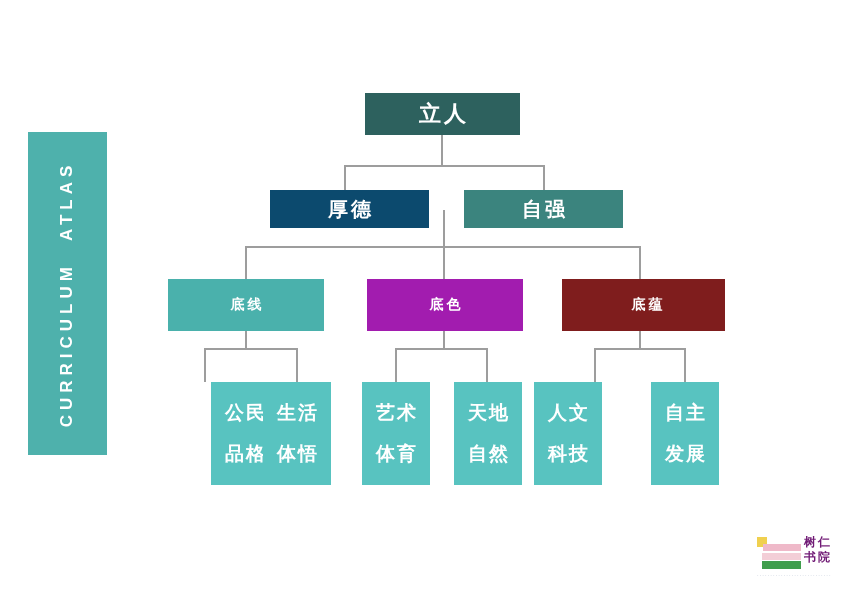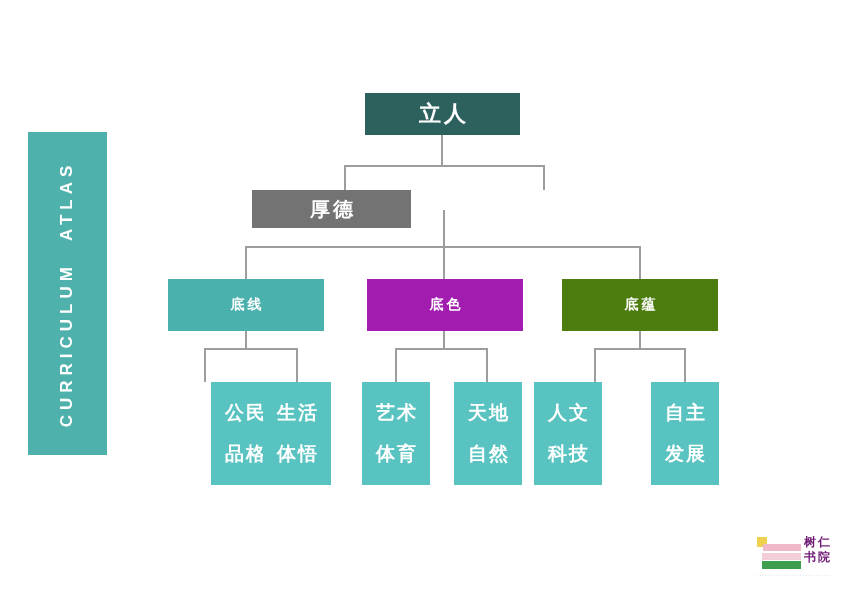--- a/index.html
+++ b/index.html
@@ -74,25 +74,26 @@
   <div class="cline v" style="left:395px;top:348px;height:34px;"></div>
   <div class="cline v" style="left:486px;top:348px;height:34px;"></div>
 
   <div class="cline v" style="left:639px;top:315px;height:35px;"></div>
   <div class="cline h" style="left:594px;top:348px;width:92px;"></div>
   <div class="cline v" style="left:594px;top:348px;height:34px;"></div>
   <div class="cline v" style="left:684px;top:348px;height:34px;"></div>
 
   <div class="node lv1" style="background-color: rgb(45, 97, 94);">立人</div>
 
-  <div class="node lv2" style="left: 252px; background-color: #737373;">厚德</div>
+  <div class="node lv2" style="left: 270px; background-color: #0c4a6e;">厚德</div>
+  <div class="node lv2" style="left: 464px; background-color: rgb(59, 132, 126);">自强</div>
 
   <div class="node lv3" style="left: 168px; background-color: rgb(74, 177, 172);">底线</div>
   <div class="node lv3" style="left: 367px; background-color: #a21caf;">底色</div>
-  <div class="node lv3" style="left: 562px; background-color: #4d7c0f;">底蕴</div>
+  <div class="node lv3" style="left: 562px; background-color: #7f1d1d; padding-left: 7px;">底蕴</div>
 
   <div class="node lv4" style="left: 171px; background-color: rgb(88, 195, 192); margin-left: 40px;">
     <span>公民</span>
     <span>品格</span>
   </div>
   <div class="node lv4" style="left: 263px; background-color: rgb(88, 195, 192);">
     <span>生活</span>
     <span>体悟</span>
   </div>
   <div class="node lv4" style="left: 362px; background-color: rgb(88, 195, 192);">

